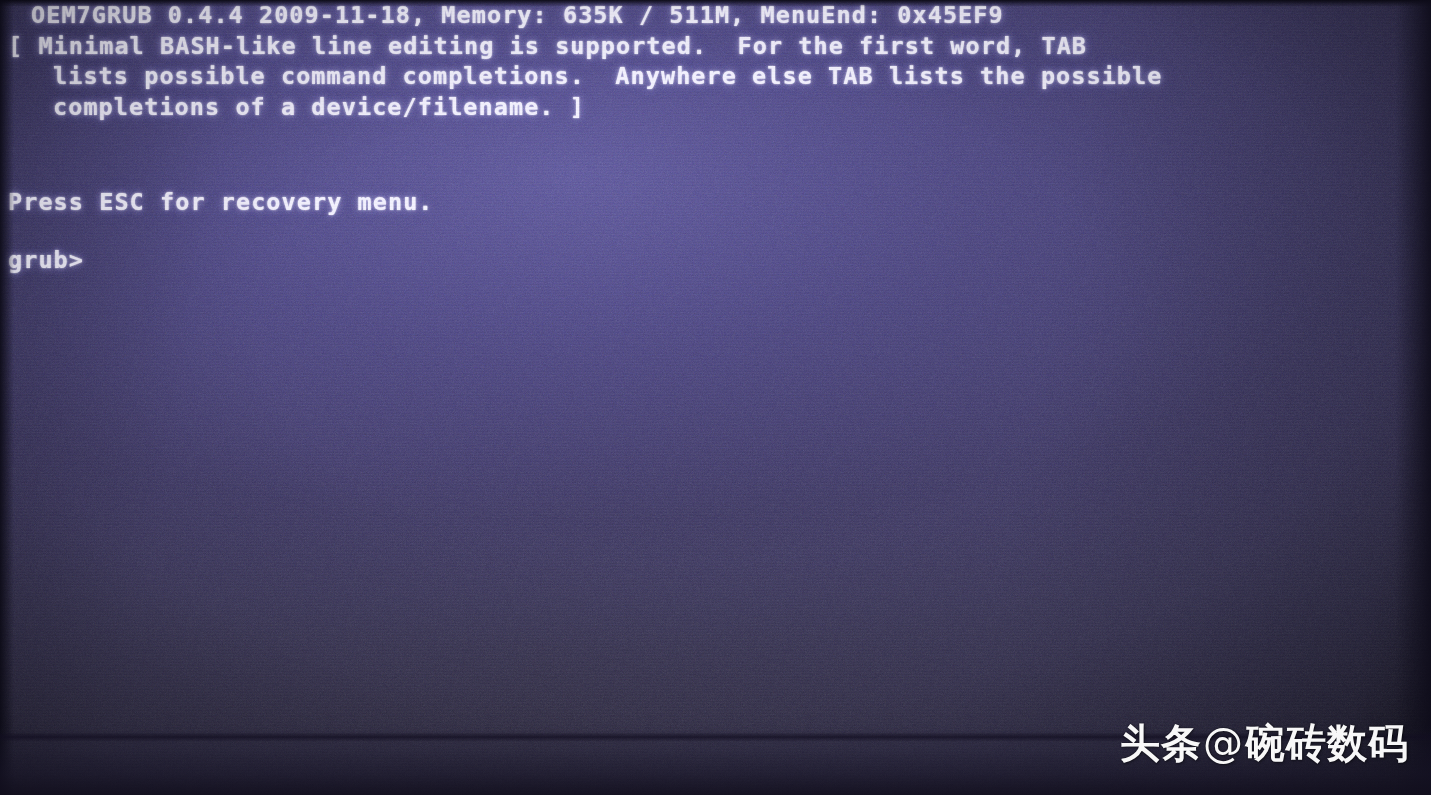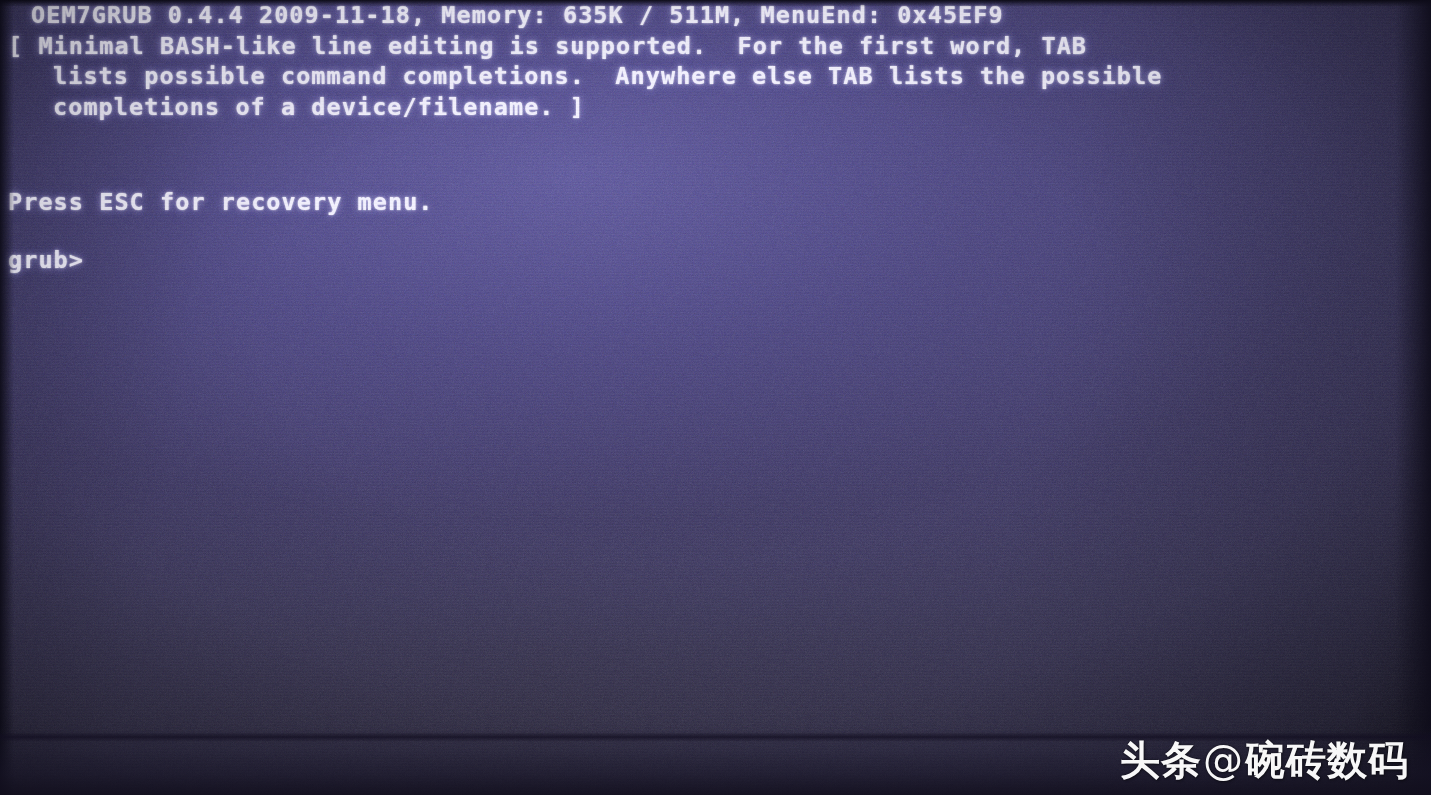--- a/index.html
+++ b/index.html
@@ -131,21 +131,21 @@
   .l2 { left: 8px;   top: 34px; }
   .l3 { left: 53px;  top: 64px; }
   .l4 { left: 53px;  top: 95px; }
   .l5 { left: 8px;   top: 190px; }
   .l6 { left: 8px;   top: 248px; }
 
   
   .watermark {
     position: absolute;
     right: 22px;
-    bottom: 7px;
+    bottom: 24px;
     color: #ffffff;
     font-family: "DejaVu Sans", "Liberation Sans", sans-serif;
     font-weight: bold;
     font-size: 40px;
     letter-spacing: 1px;
     white-space: nowrap;
     text-shadow:
       0 0 2px rgba(0,0,0,0.55),
       1px 1px 3px rgba(0,0,0,0.45);
     opacity: 0.97;

